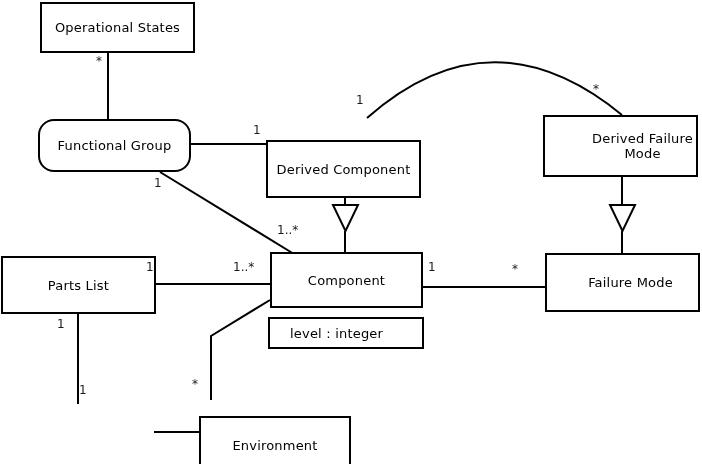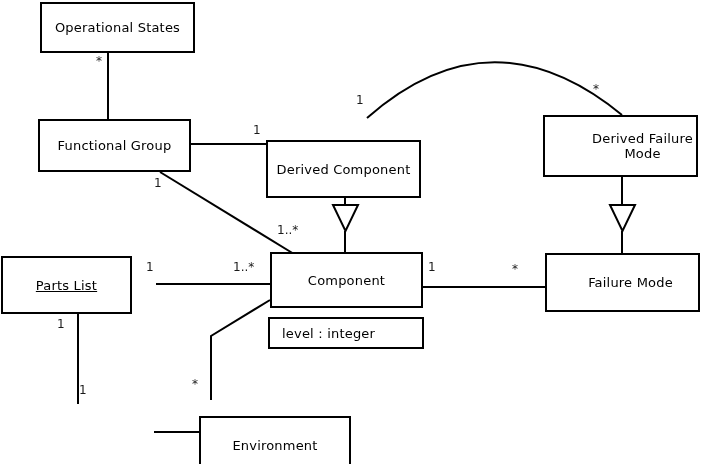--- a/index.html
+++ b/index.html
@@ -30,21 +30,21 @@
     letter-spacing: 0.2px;
   }
   .uml-attr-box {
     position: absolute;
     box-sizing: border-box;
     border: 2px solid #000000;
     background: #ffffff;
     display: flex;
     align-items: center;
     justify-content: flex-start;
-    padding-left: 12px;
+    padding-left: 20px;
     font-size: 13px;
     letter-spacing: 0.2px;
   }
   .mult {
     position: absolute;
     font-size: 12px;
     line-height: 14px;
     color: #1a1a1a;
     white-space: nowrap;
   }
@@ -73,33 +73,33 @@
     <line x1="78" y1="314" x2="78" y2="404"></line>
     <line x1="154" y1="432" x2="199" y2="432"></line>
     <path d="M 211 400 L 211 336 L 270 300"></path>
     <line x1="423" y1="287" x2="545" y2="287"></line>
   </svg>
 
   <div class="uml-class" style="left:40px; top:2px; width:155px; height:51px;">
     <span>Operational States</span>
   </div>
 
-  <div class="uml-class" style="left:38px; top:119px; width:153px; height:53px;">
+  <div class="uml-class" style="left:38px; top:119px; width:153px; height:53px;border-radius:16px;">
     <span>Functional Group</span>
   </div>
 
   <div class="uml-class" style="left:266px; top:118px; width:155px; height:58px;margin-top:22px;">
     <span>Derived Component</span>
   </div>
 
   <div class="uml-class" style="left:543px; top:115px; width:155px; height:62px;padding-left:44px;">
     <span>Derived Failure Mode</span>
   </div>
 
-  <div class="uml-class" style="left:1px; top:256px; width:131px; height:58px;text-decoration:underline;">
+  <div class="uml-class" style="left:1px; top:256px; width:155px; height:58px;">
     <span>Parts List</span>
   </div>
 
   <div class="uml-class" style="left:270px; top:252px; width:153px; height:56px;">
     <span>Component</span>
   </div>
   <div class="uml-attr-box" style="left:268px; top:317px; width:156px; height:32px;">
     <span>level : integer</span>
   </div>
 

